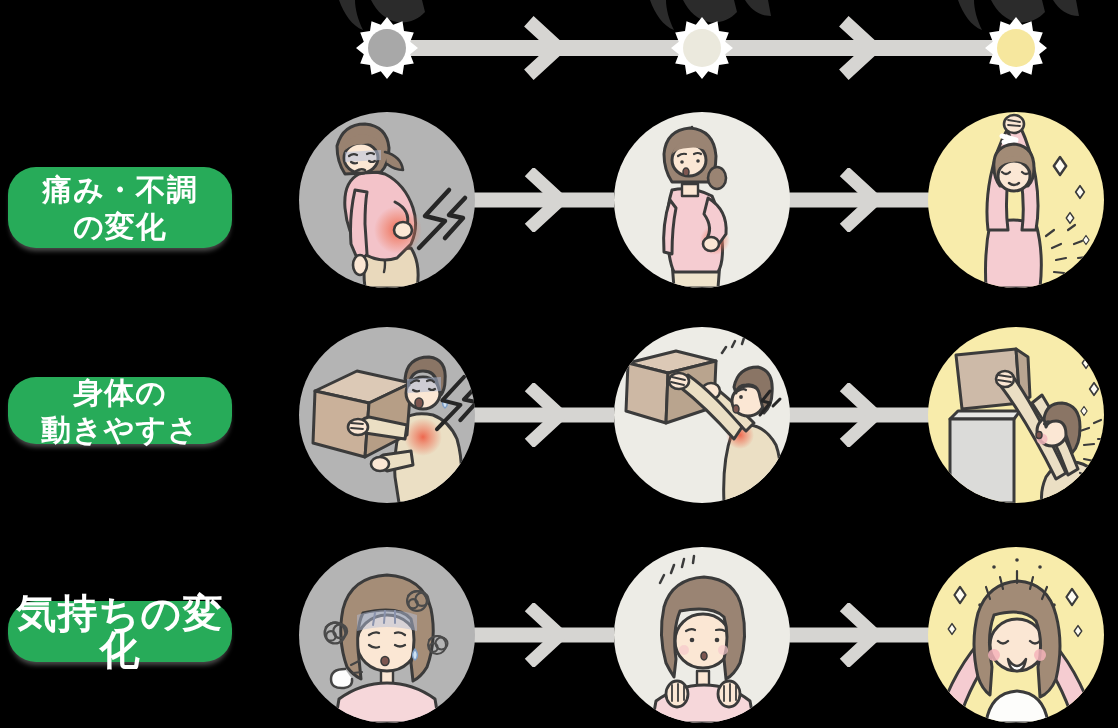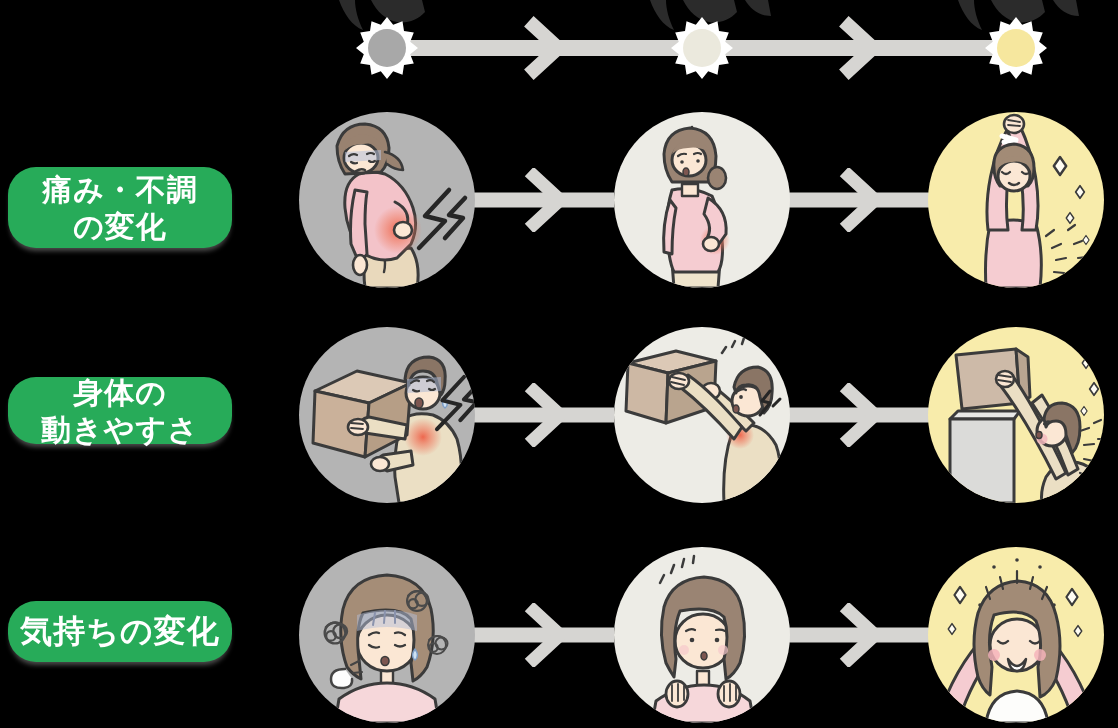--- a/index.html
+++ b/index.html
@@ -6,21 +6,21 @@
   .canvas{position:relative;width:1118px;height:728px;background:#000;overflow:hidden;
           font-family:"Liberation Sans","DejaVu Sans",sans-serif;}
   svg{display:block;}
   .timeline{position:absolute;left:0;top:0;}
   .pill{position:absolute;left:8px;width:224px;background:#27ab59;border-radius:28px;
         color:#fff;font-weight:bold;font-size:30px;line-height:37px;letter-spacing:1px;
         display:flex;flex-direction:column;align-items:center;justify-content:center;
         text-align:center;box-shadow:0 5px 5px -2px rgba(140,140,140,.55);}
   .pill-r1{top:167px;height:81px;}
   .pill-r2{top:377px;height:67px;}
-  .pill-r3{top:601px;height:61px;font-size:32px;}
+  .pill-r3{top:601px;height:61px;font-size:40px;}
   .scene{position:absolute;width:176px;height:176px;}
   .arrow{position:absolute;width:140px;height:64px;}
   .defs{position:absolute;width:0;height:0;}
 </style>
 </head>
 <body>
 
 <div class="canvas">
 
   <svg class="defs">

